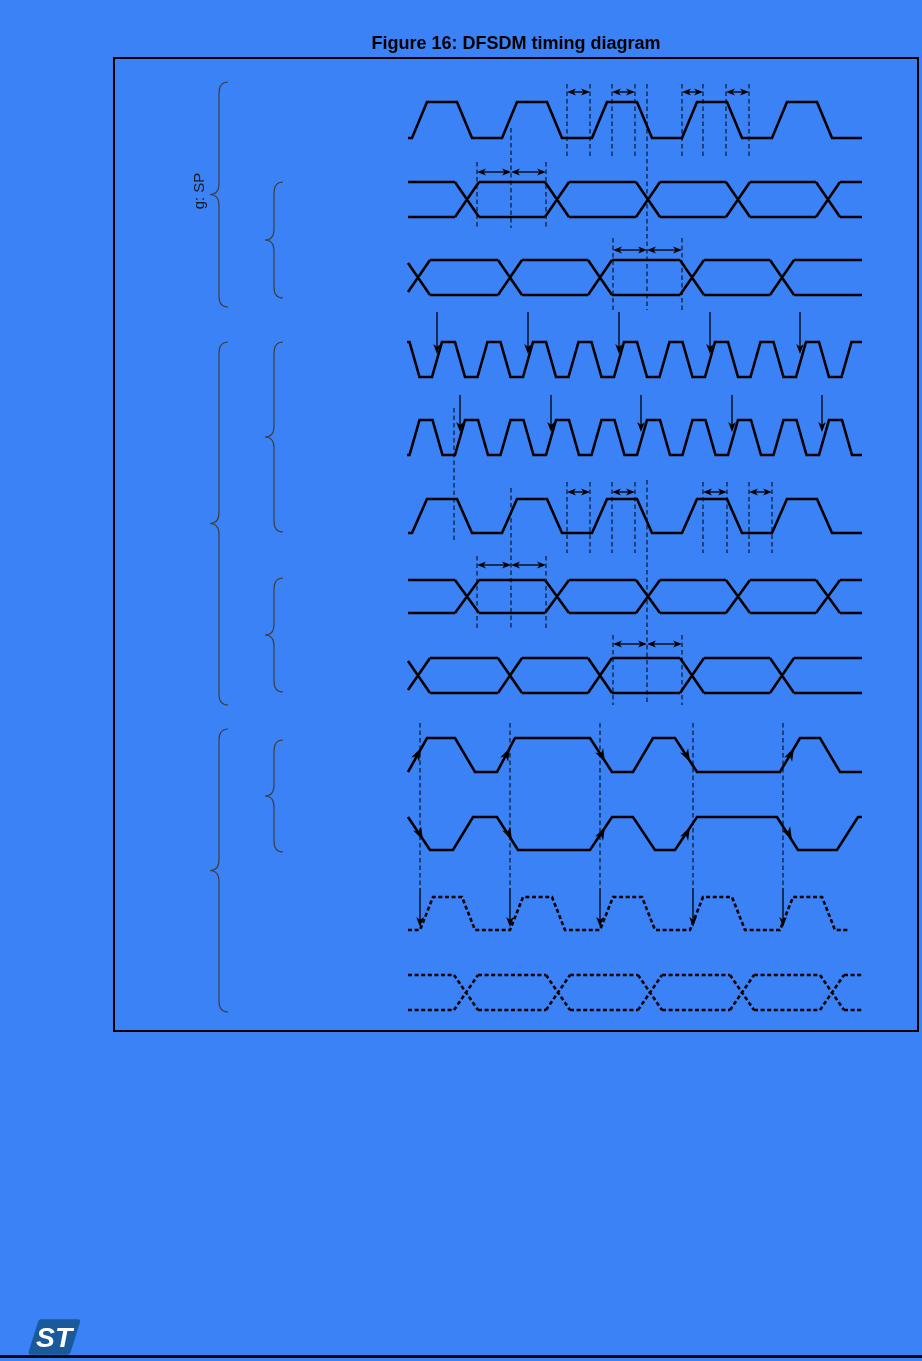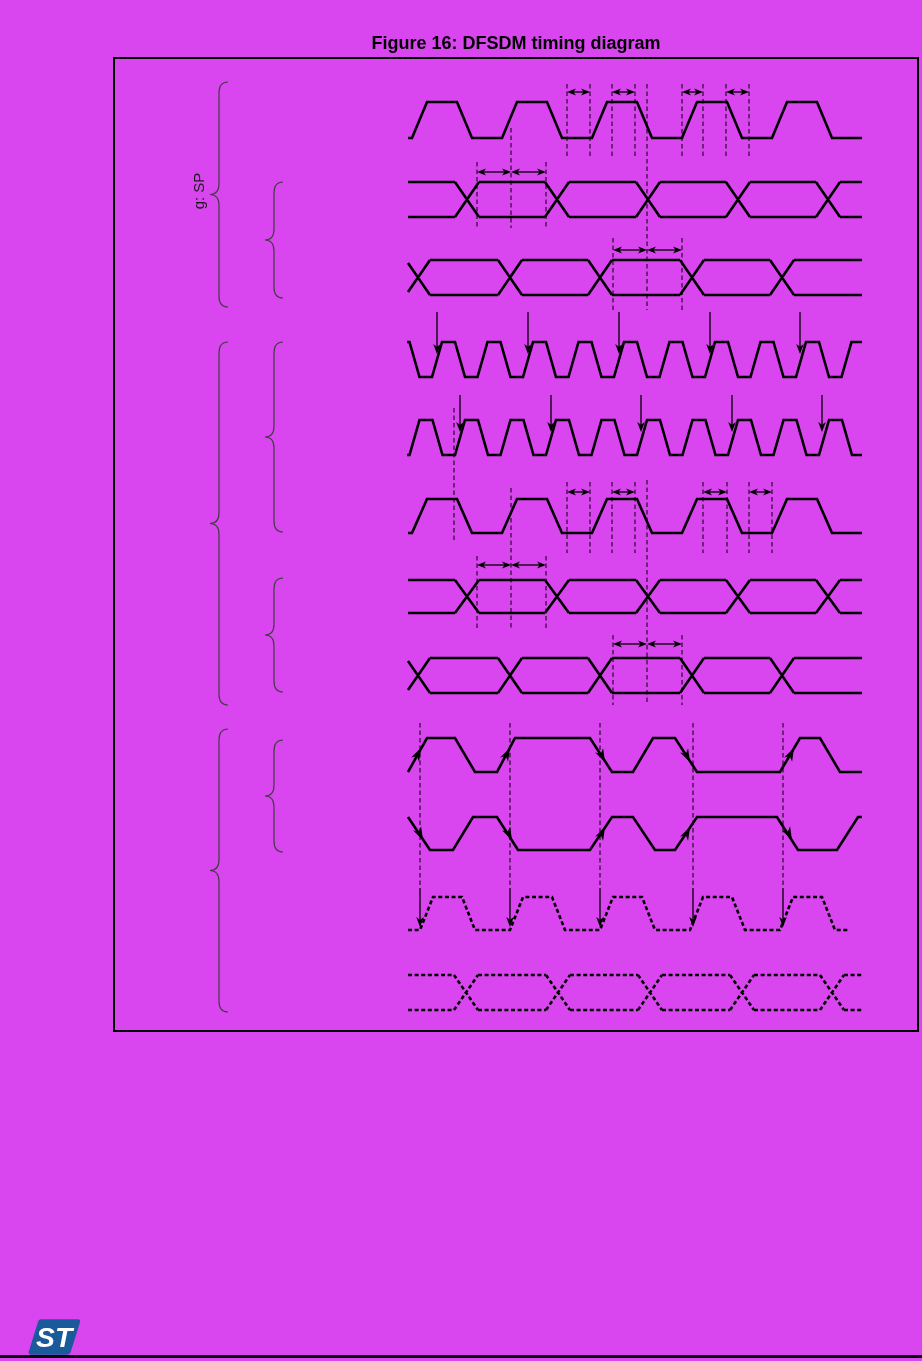--- a/index.html
+++ b/index.html
@@ -1,16 +1,16 @@
 <!DOCTYPE html>
 <html><head>
 <meta charset="utf-8">
 <style>
   html,body{margin:0;padding:0;background:#ffffff;}
-  .page{position:relative;width:922px;height:1361px;background:#d946ef;overflow:hidden;
+  .page{position:relative;width:922px;height:1361px;background:#3b82f6;overflow:hidden;
         font-family:"Liberation Sans", sans-serif;}
   .fig-title{position:absolute;left:113px;top:33px;width:806px;text-align:center;
              font-size:18px;font-weight:bold;color:#000;}
   #fig{position:absolute;left:0;top:0;}
   .logo{position:absolute;left:28px;top:1317px;width:53px;height:40px;}
   .footer-rule{position:absolute;left:0;top:1355px;width:922px;height:3px;background:#0a0a0a;}
   .rot-label{font-size:15px;fill:#1a1a1a;}
 </style>
 </head>
 <body>

